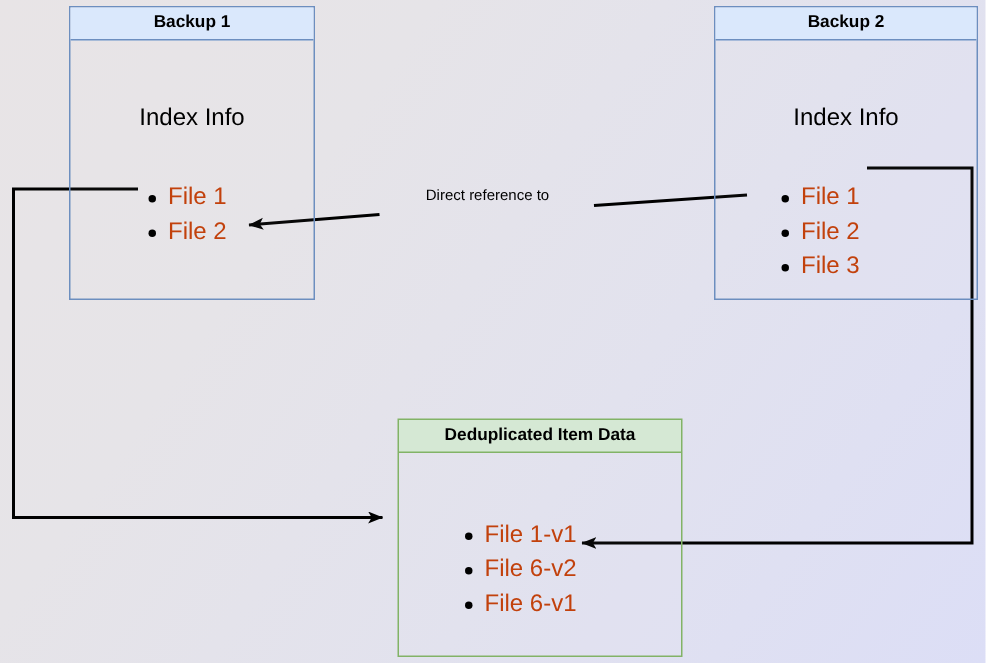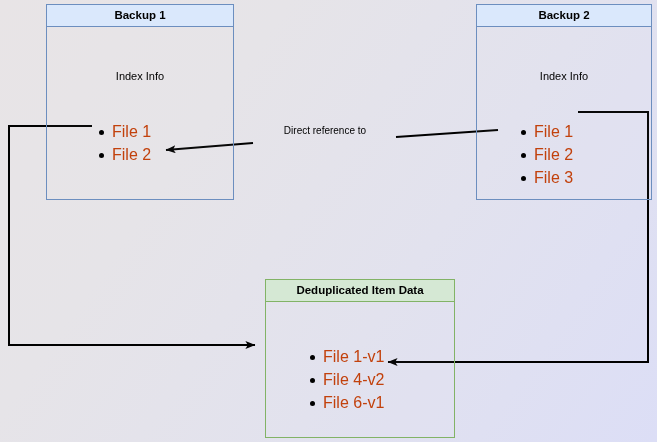--- a/index.html
+++ b/index.html
@@ -76,21 +76,21 @@
   }
   .node-green .node-body {
     background: rgba(255,255,255,0.03);
   }
   
   .index-label {
     position: absolute;
     left: 0;
     right: 0;
     text-align: center;
-    font-size: 11px;
+    font-size: 16px;
     color: #000;
     white-space: nowrap;
   }
   .item-list {
     position: absolute;
     margin: 0;
     padding: 0;
     list-style: none;
   }
   .item-list li {
@@ -134,21 +134,21 @@
     </defs>
 
     <path d="M92,126 L9,126 L9,345 L255,345" fill="none" stroke="#000000" stroke-width="2" marker-end="url(#arrowEnd)"></path>
 
     <path d="M578,112 L648,112 L648,362 L388,362" fill="none" stroke="#000000" stroke-width="2" marker-end="url(#arrowEnd)"></path>
 
     <path d="M498,130 L396,137" fill="none" stroke="#000000" stroke-width="2"></path>
     <path d="M253,143 L166,150" fill="none" stroke="#000000" stroke-width="2" marker-end="url(#arrowEnd)"></path>
   </svg>
 
-  <div class="node node-blue" style="left:46px; top:4px; width:188px; height:196px;">
+  <div class="node node-blue" style="left:46px; top:4px; width:164px; height:196px;">
     <div class="node-header">Backup 1</div>
     <div class="node-body">
       <div class="index-label" style="top:43px;">Index Info</div>
       <ul class="item-list" style="left:50px; top:93px;">
         <li>File 1</li>
         <li>File 2</li>
       </ul>
     </div>
   </div>
 
@@ -162,21 +162,21 @@
         <li>File 3</li>
       </ul>
     </div>
   </div>
 
   <div class="node node-green" style="left:229px; top:279px; width:190px; height:159px;">
     <div class="node-header">Deduplicated Item Data</div>
     <div class="node-body">
       <ul class="item-list" style="left:42px; top:43px;">
         <li>File 1-v1</li>
-        <li>File 4-v2</li>
+        <li>File 6-v2</li>
         <li>File 6-v1</li>
       </ul>
     </div>
   </div>
 
   <div class="edge-label" style="left:251px; top:123px; width:148px;">
     <div>Direct reference to</div>
   </div>
 
 </div>

